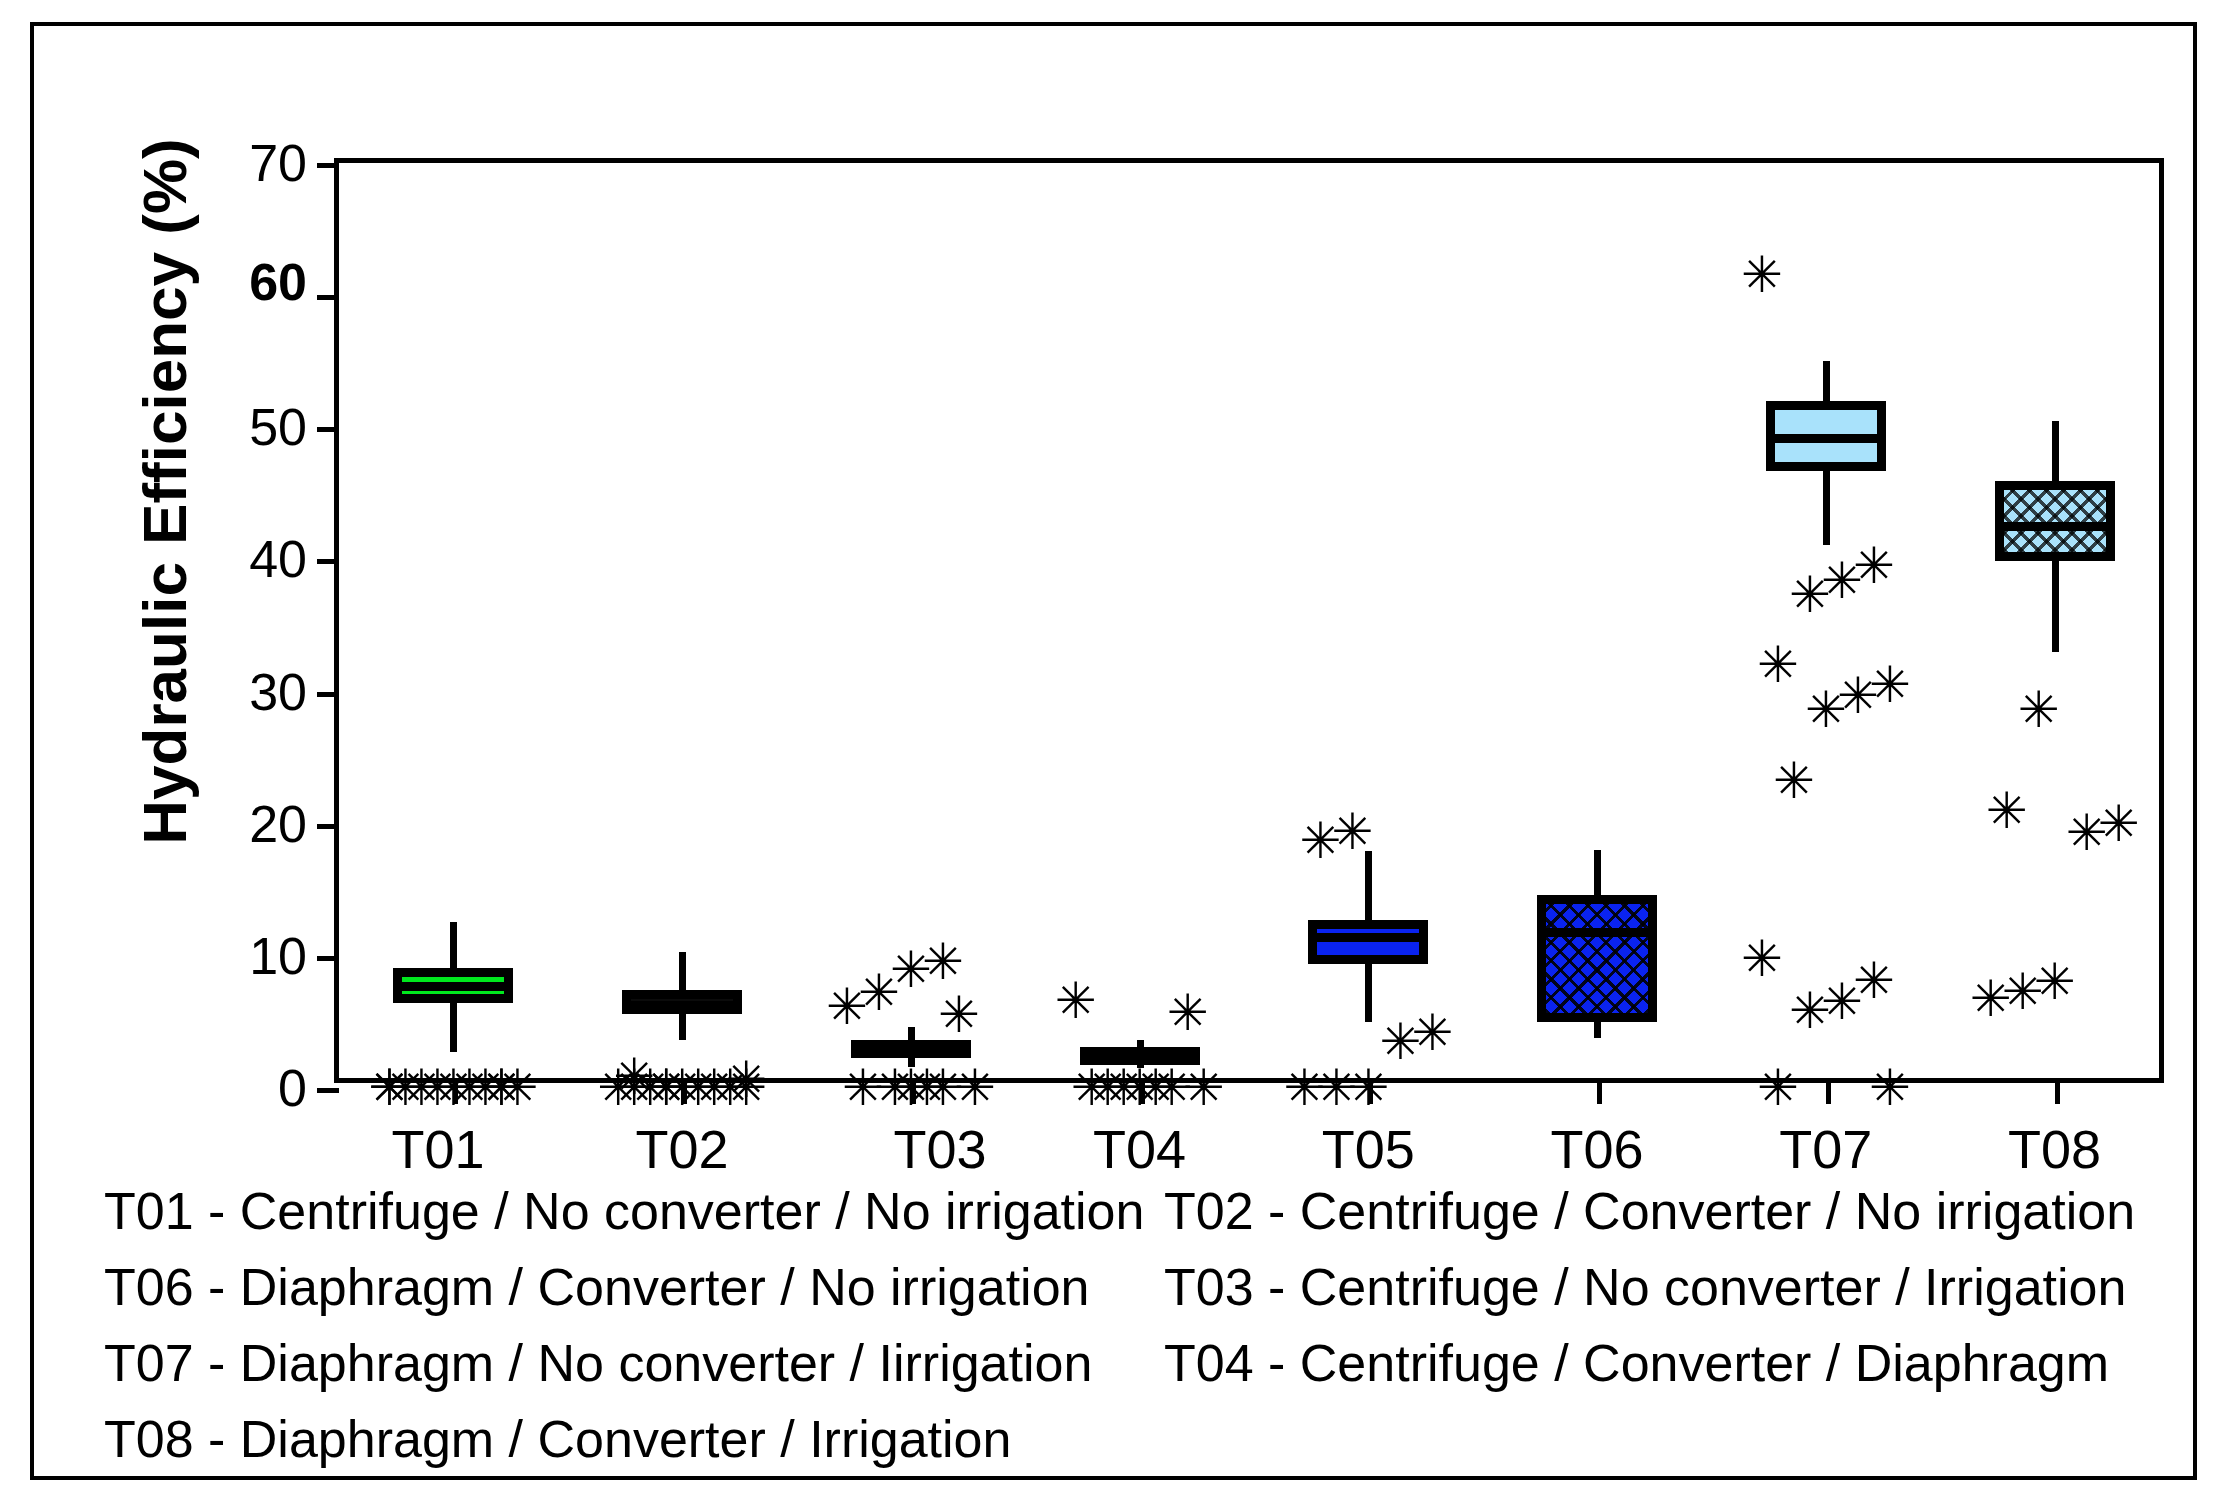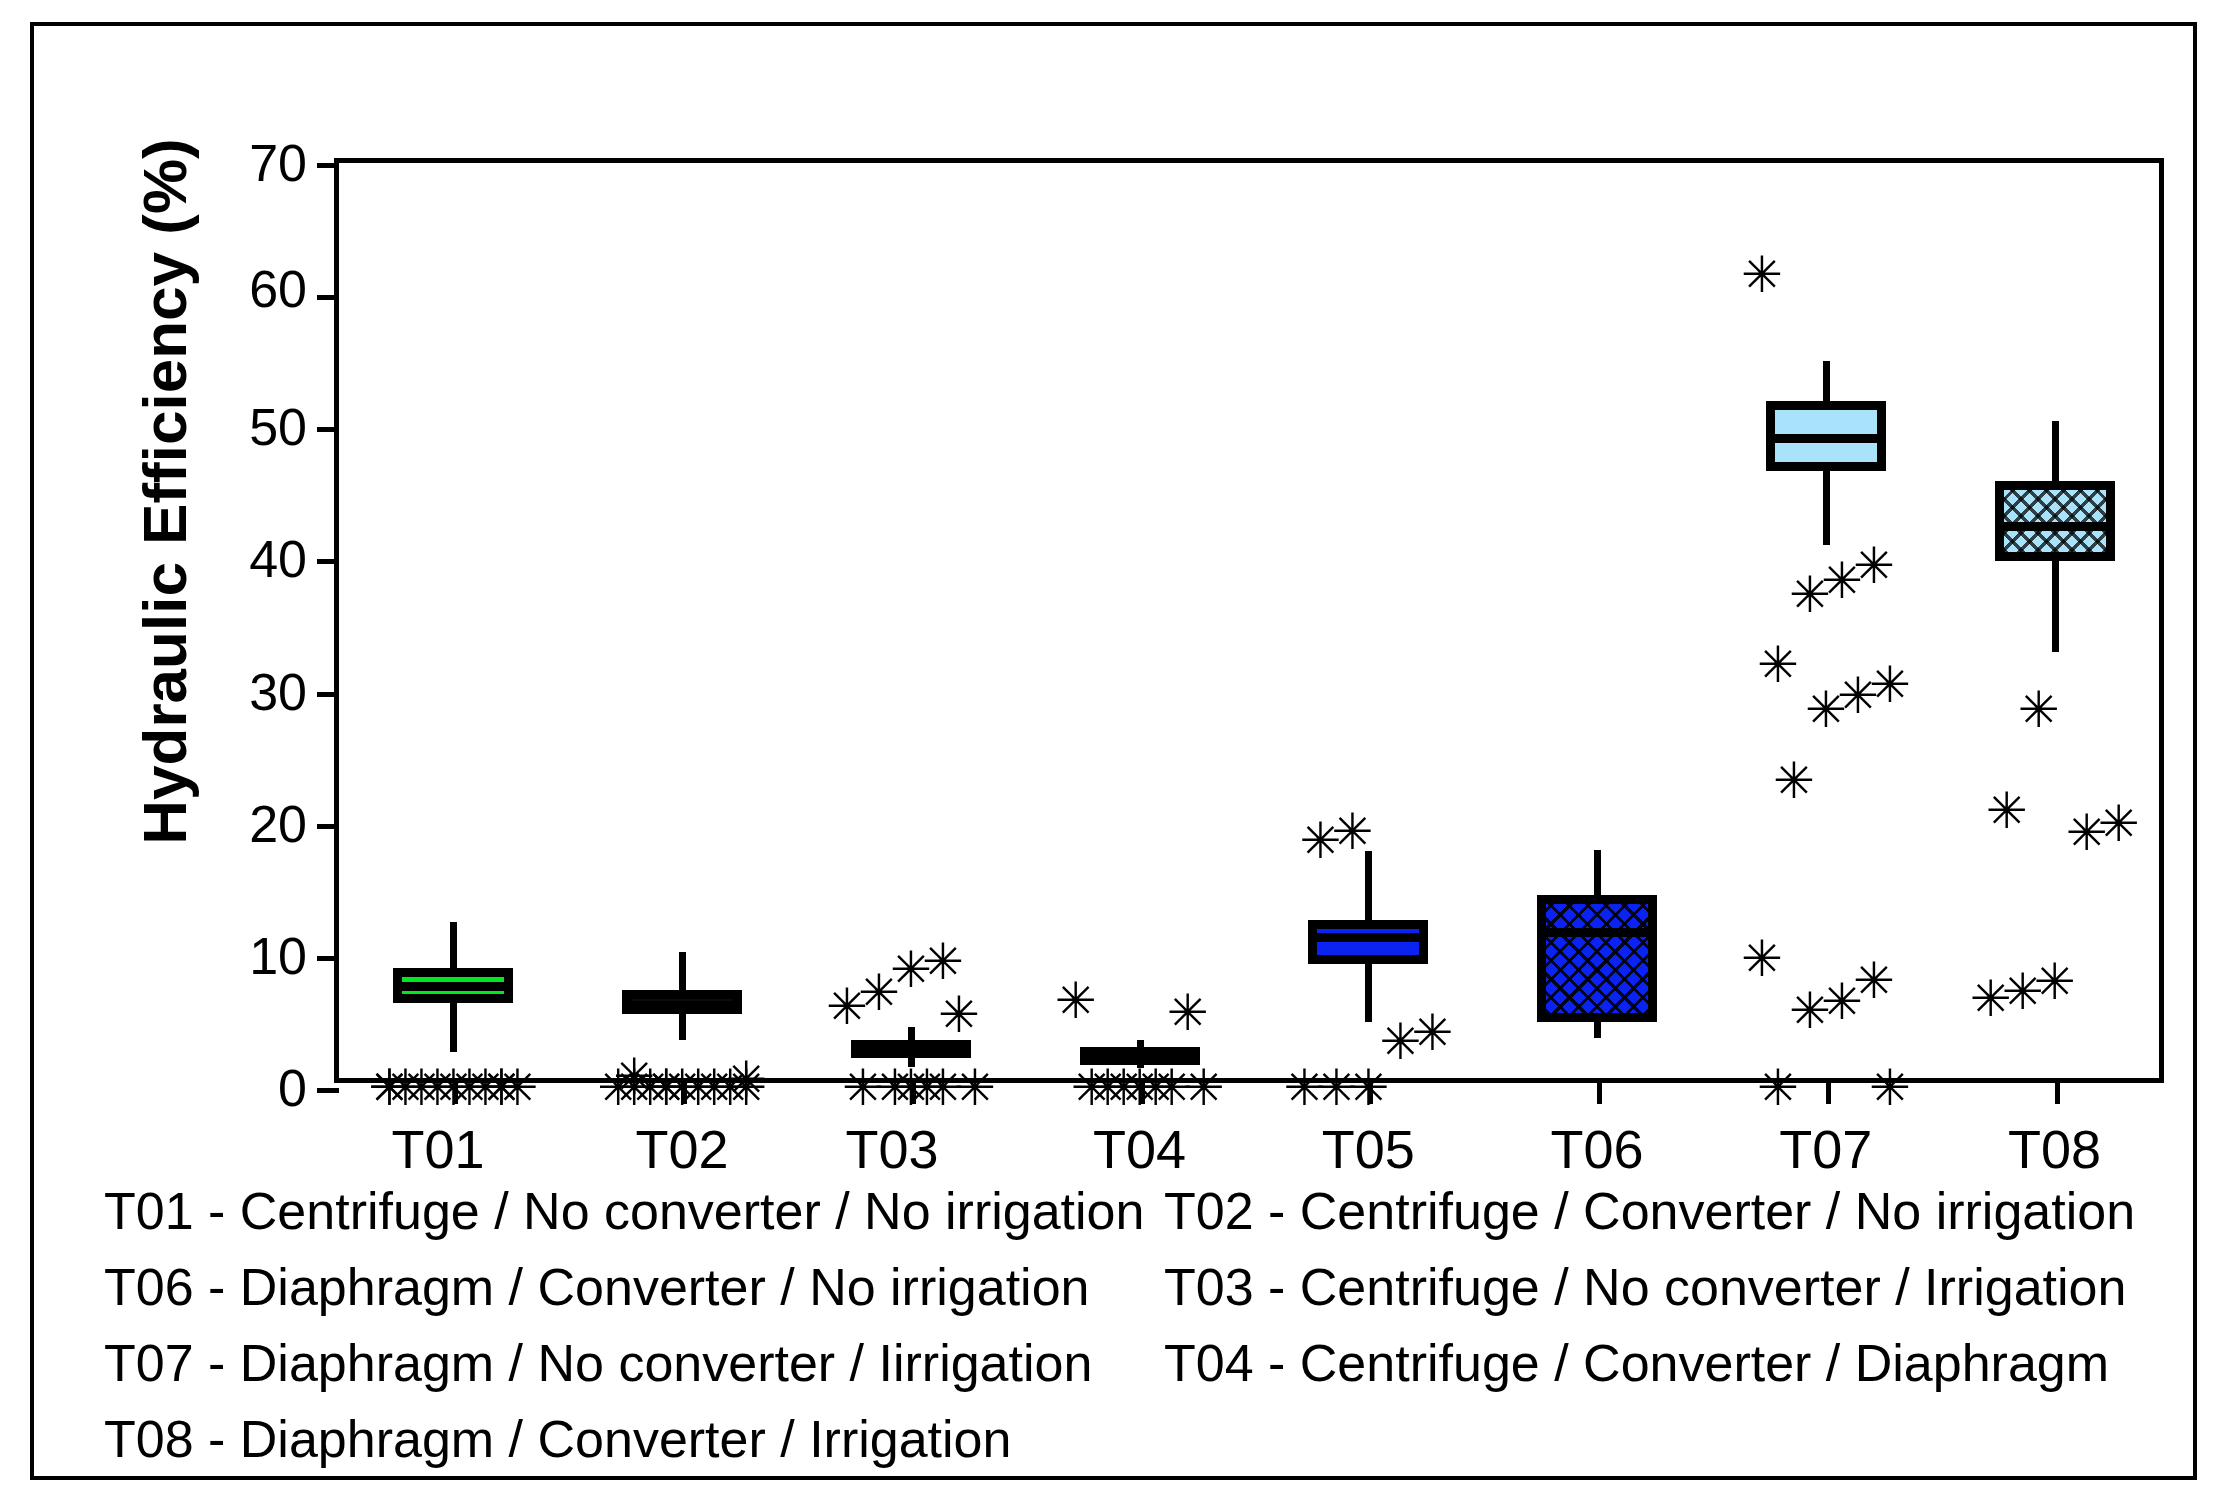--- a/index.html
+++ b/index.html
@@ -182,29 +182,29 @@
           <div class="ytick-label" style="top: 792.857px;">10</div>
           <div class="ytick" style="top: 660.714px;"></div>
           <div class="ytick-label" style="top: 660.714px;">20</div>
           <div class="ytick" style="top: 528.571px;"></div>
           <div class="ytick-label" style="top: 528.571px;">30</div>
           <div class="ytick" style="top: 396.429px;"></div>
           <div class="ytick-label" style="top: 396.429px;">40</div>
           <div class="ytick" style="top: 264.286px;"></div>
           <div class="ytick-label" style="top: 264.286px;">50</div>
           <div class="ytick" style="top: 132.143px;"></div>
-          <div class="ytick-label" style="top: 126px;">60</div>
+          <div class="ytick-label" style="top: 119px; font-weight: bold;">60</div>
           <div class="ytick" style="top: 0px;"></div>
           <div class="ytick-label" style="top: 0px;">70</div>
           <div class="xtick" style="left: 114.375px;"></div>
           <div class="xtick-label" style="left: 99px;">T01</div>
           <div class="xtick" style="left: 343.125px;"></div>
           <div class="xtick-label" style="left: 343.125px;">T02</div>
           <div class="xtick" style="left: 571.875px;"></div>
-          <div class="xtick-label" style="left: 553px;">T03</div>
+          <div class="xtick-label" style="left: 601px;">T03</div>
           <div class="xtick" style="left: 800.625px;"></div>
           <div class="xtick-label" style="left: 800.625px;">T04</div>
           <div class="xtick" style="left: 1029.38px;"></div>
           <div class="xtick-label" style="left: 1029.38px;">T05</div>
           <div class="xtick" style="left: 1258.12px;"></div>
           <div class="xtick-label" style="left: 1258.12px;">T06</div>
           <div class="xtick" style="left: 1486.88px;"></div>
           <div class="xtick-label" style="left: 1486.88px;">T07</div>
           <div class="xtick" style="left: 1715.62px;"></div>
           <div class="xtick-label" style="left: 1715.62px;">T08</div>

